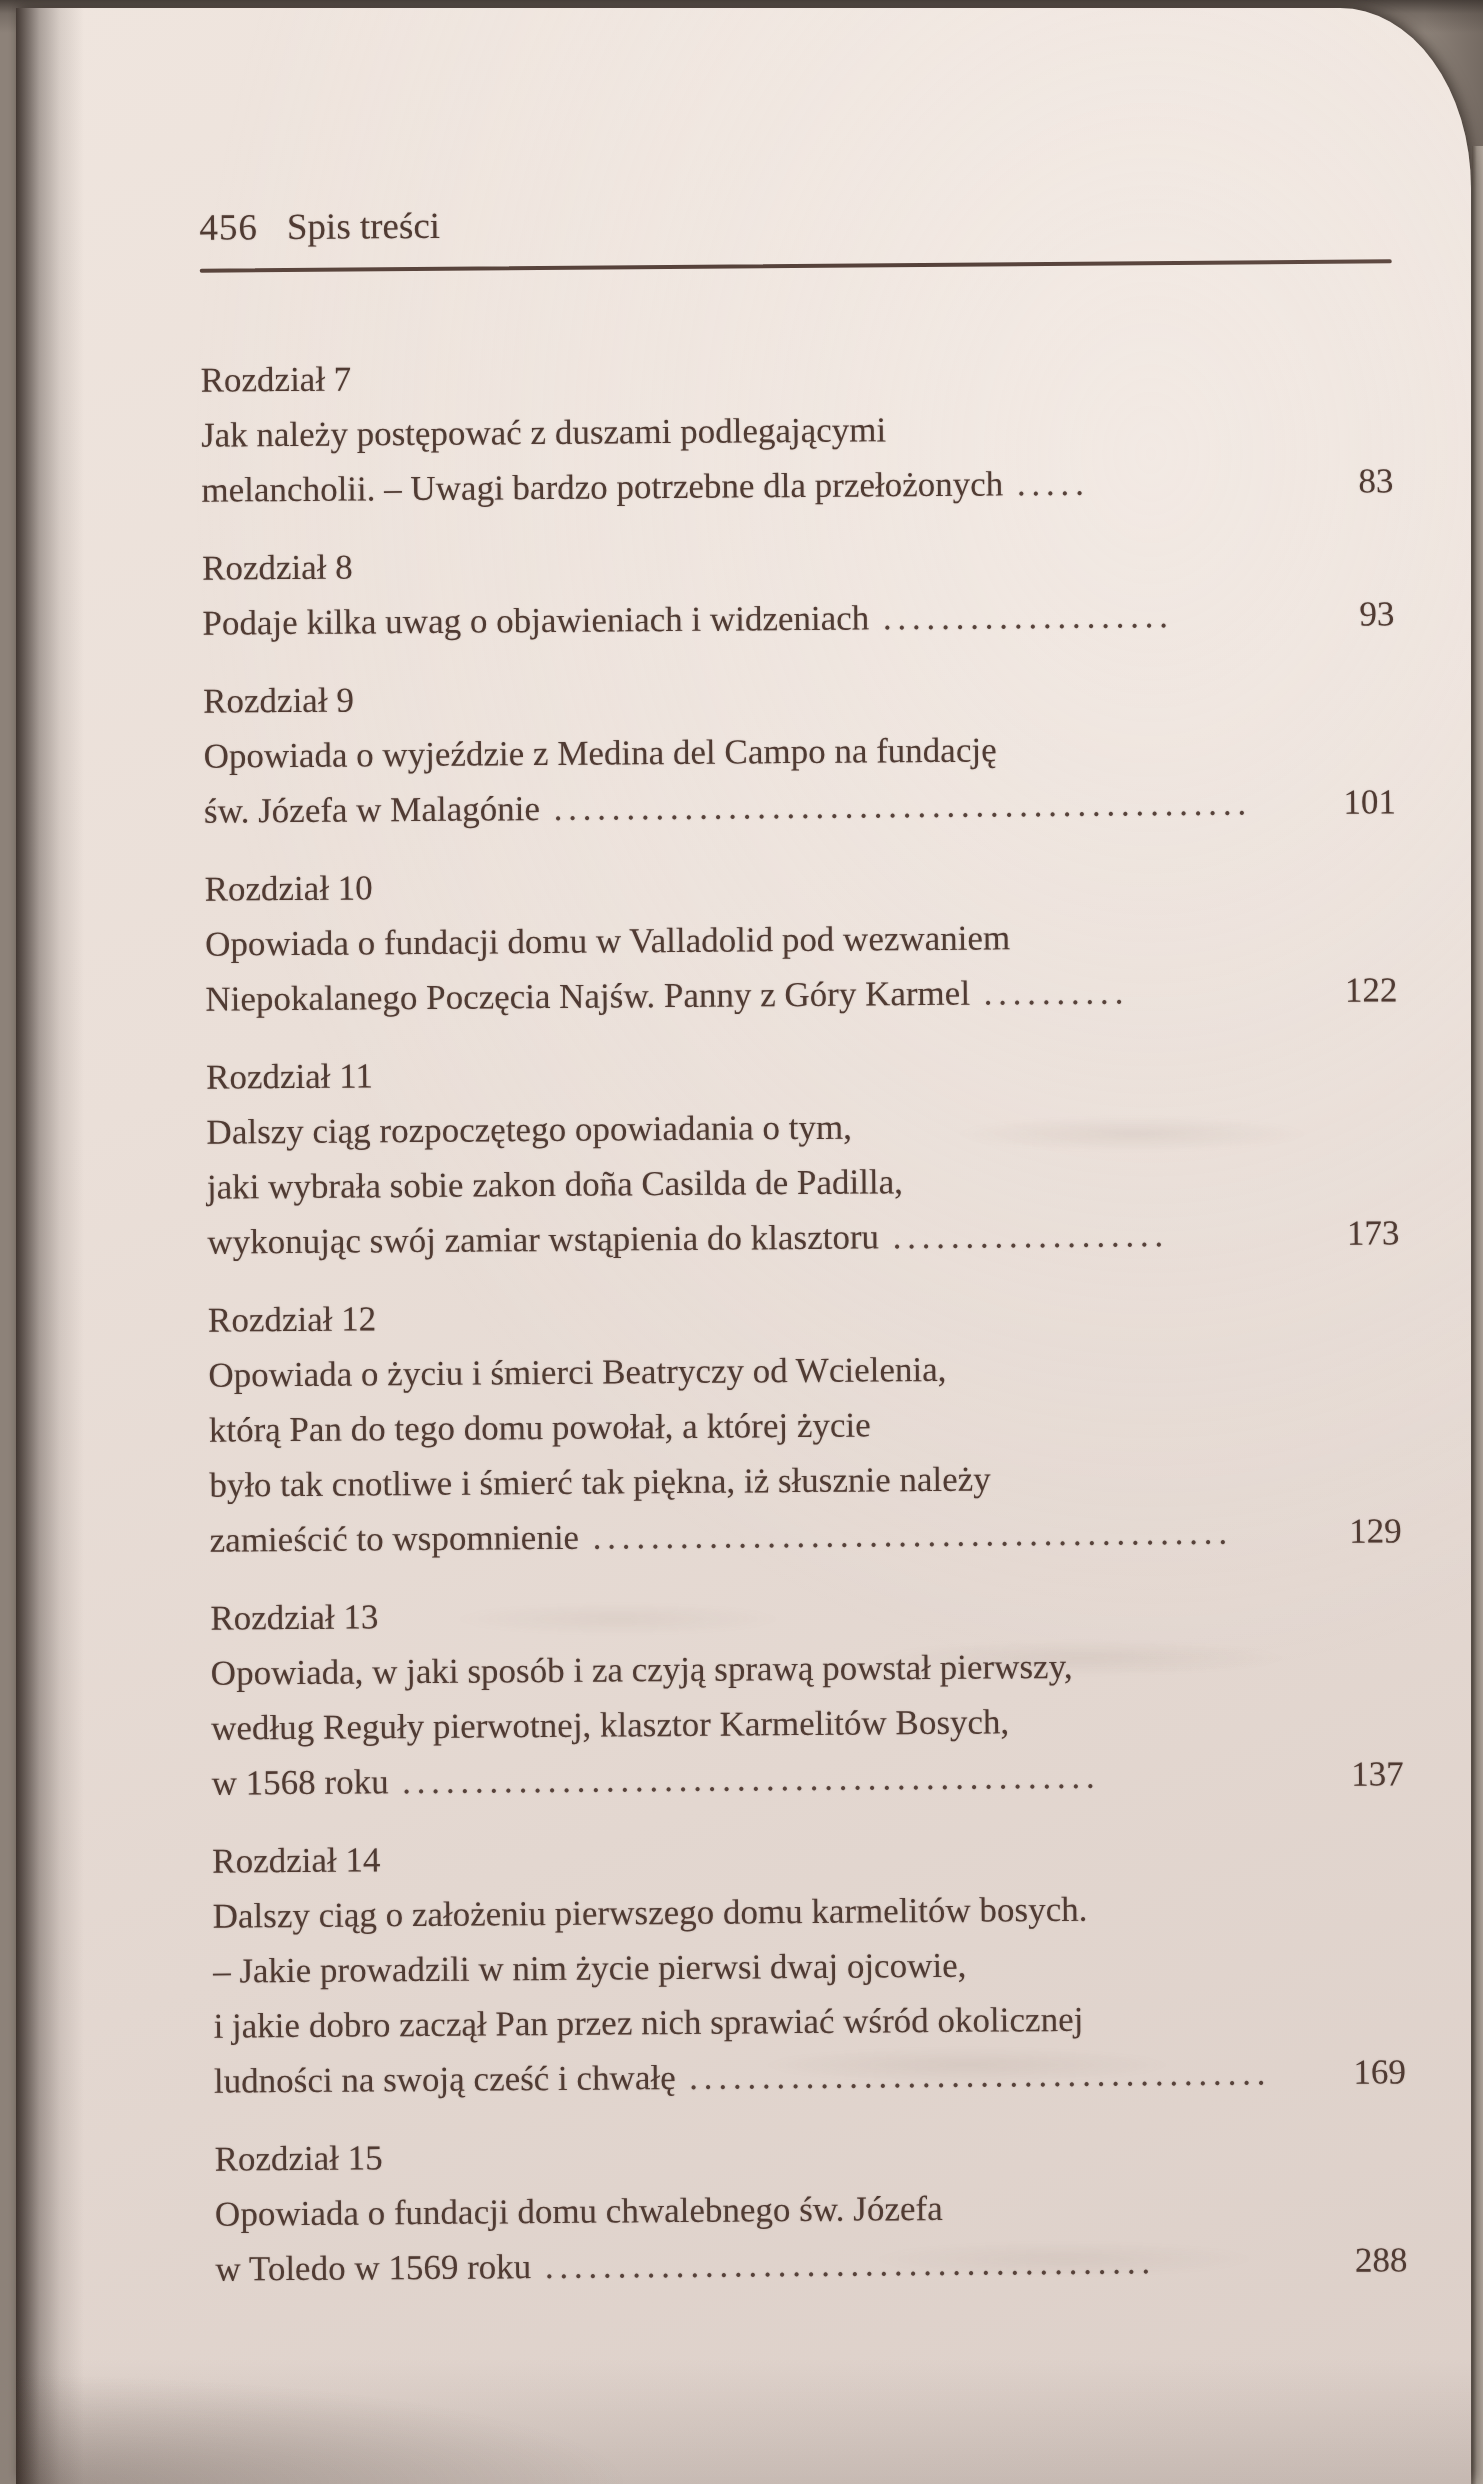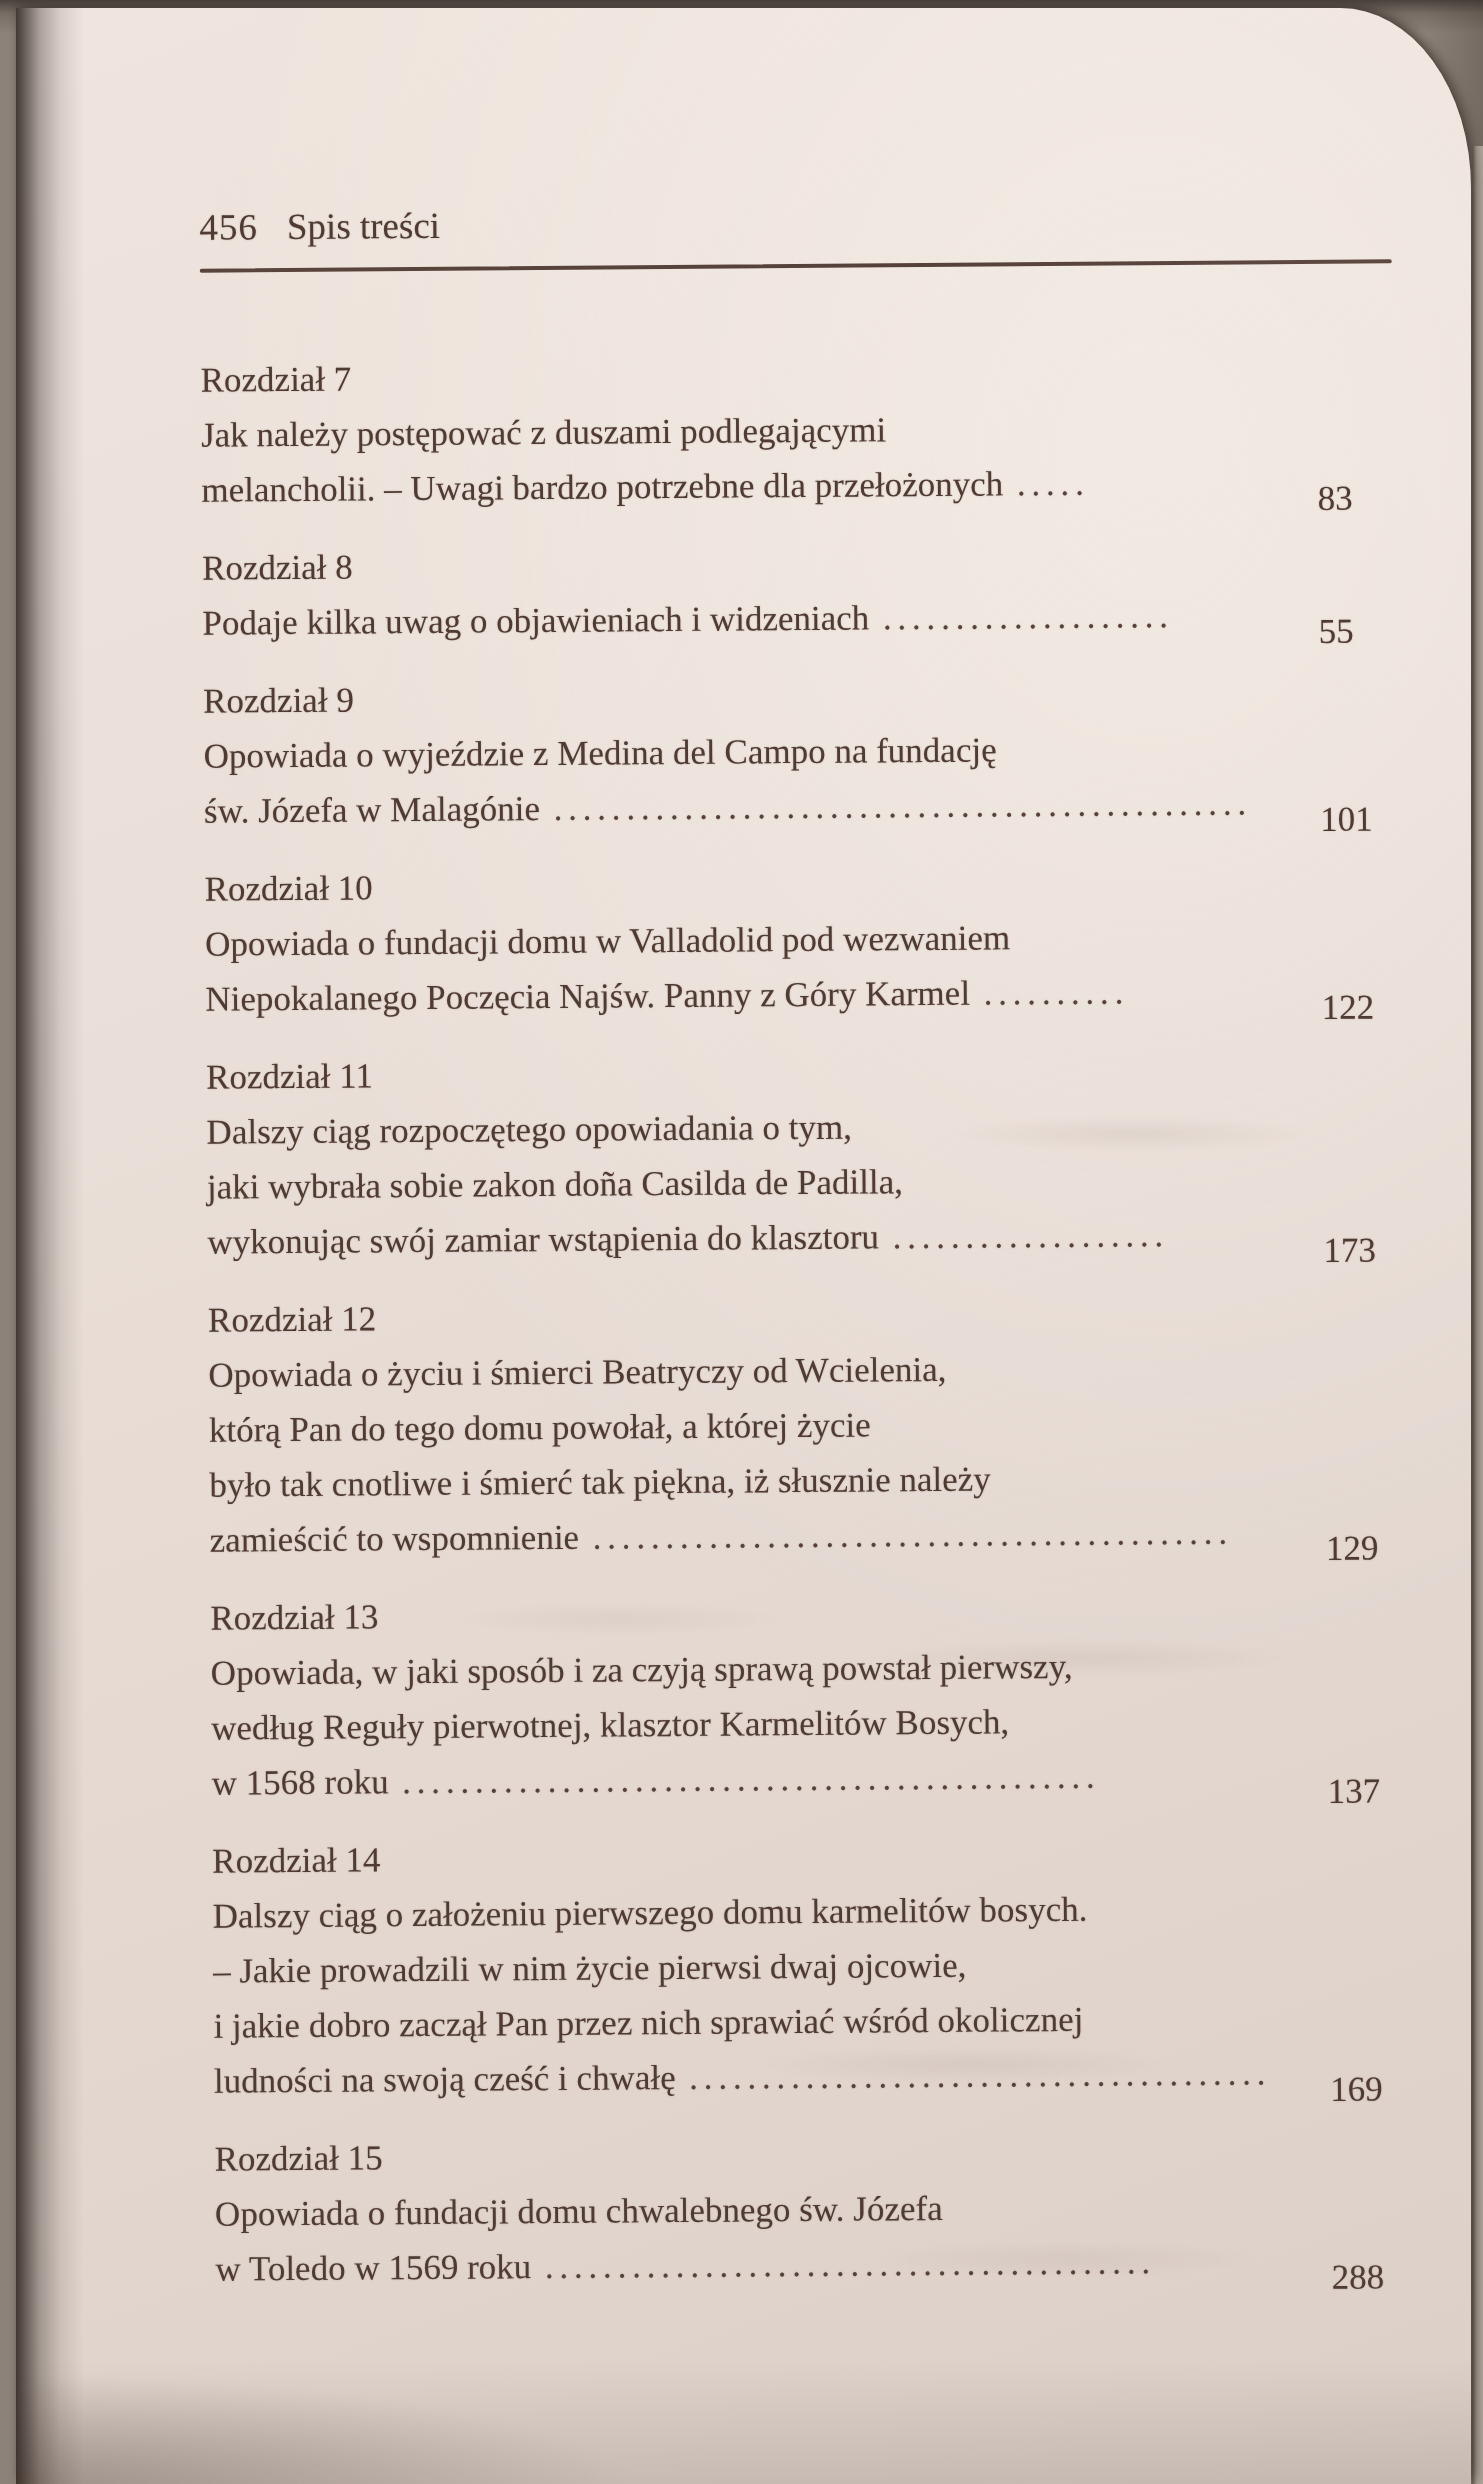--- a/index.html
+++ b/index.html
@@ -83,21 +83,22 @@
   .dots{
     margin-left:13.6px;
     letter-spacing:5.8px;
     overflow:hidden;
     color:#57423a;
   }
   .pgnum{
     margin-left:auto;
     padding-left:23px;
     min-width:76px;
-    position:relative;top:17px;
+    text-align:right;
+    position:relative;top:0;
   }
 </style>
 </head>
 <body>
 
 <div class="backdrop-shade"></div>
 <div class="pages-edge"></div>
 
 <div class="page">
   <div class="show-through"></div>
@@ -120,21 +121,21 @@
       <span class="dots">.....</span>
       <span class="pgnum">83</span>
     </div>
   </div>
 
   <div class="entry">
     <div class="chapter">Rozdział 8</div>
     <div class="lastline">
       <span class="tail">Podaje kilka uwag o objawieniach i widzeniach</span>
       <span class="dots">....................</span>
-      <span class="pgnum">55</span>
+      <span class="pgnum">93</span>
     </div>
   </div>
 
   <div class="entry">
     <div class="chapter">Rozdział 9</div>
     <div class="bodyline">Opowiada o wyjeździe z Medina del Campo na fundację</div>
           <div class="lastline">
       <span class="tail">św. Józefa w Malagónie</span>
       <span class="dots">................................................</span>
       <span class="pgnum">101</span>

